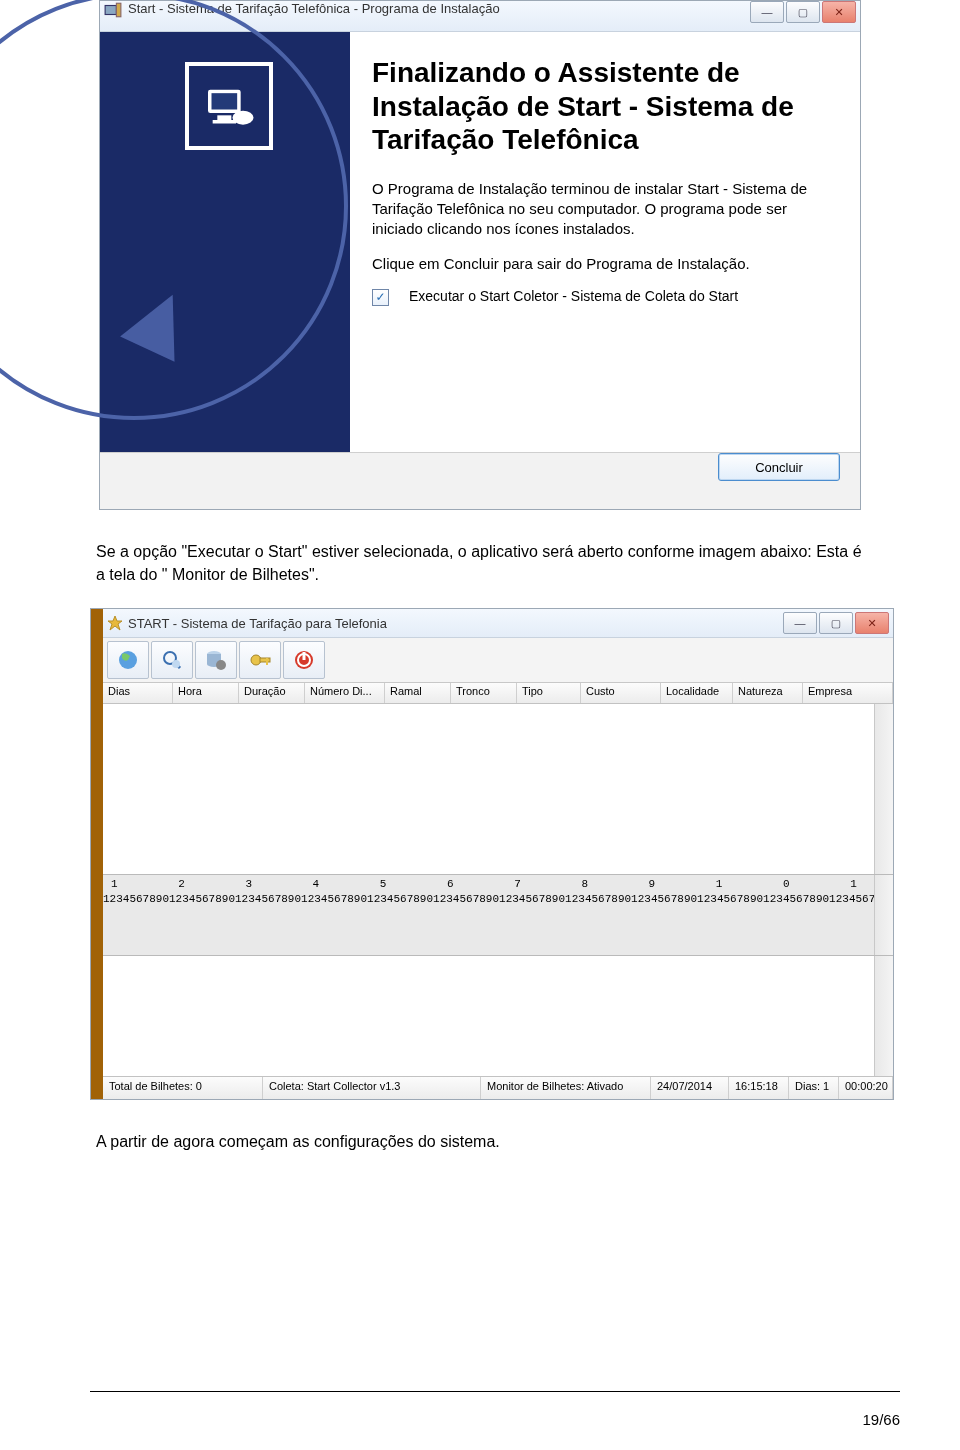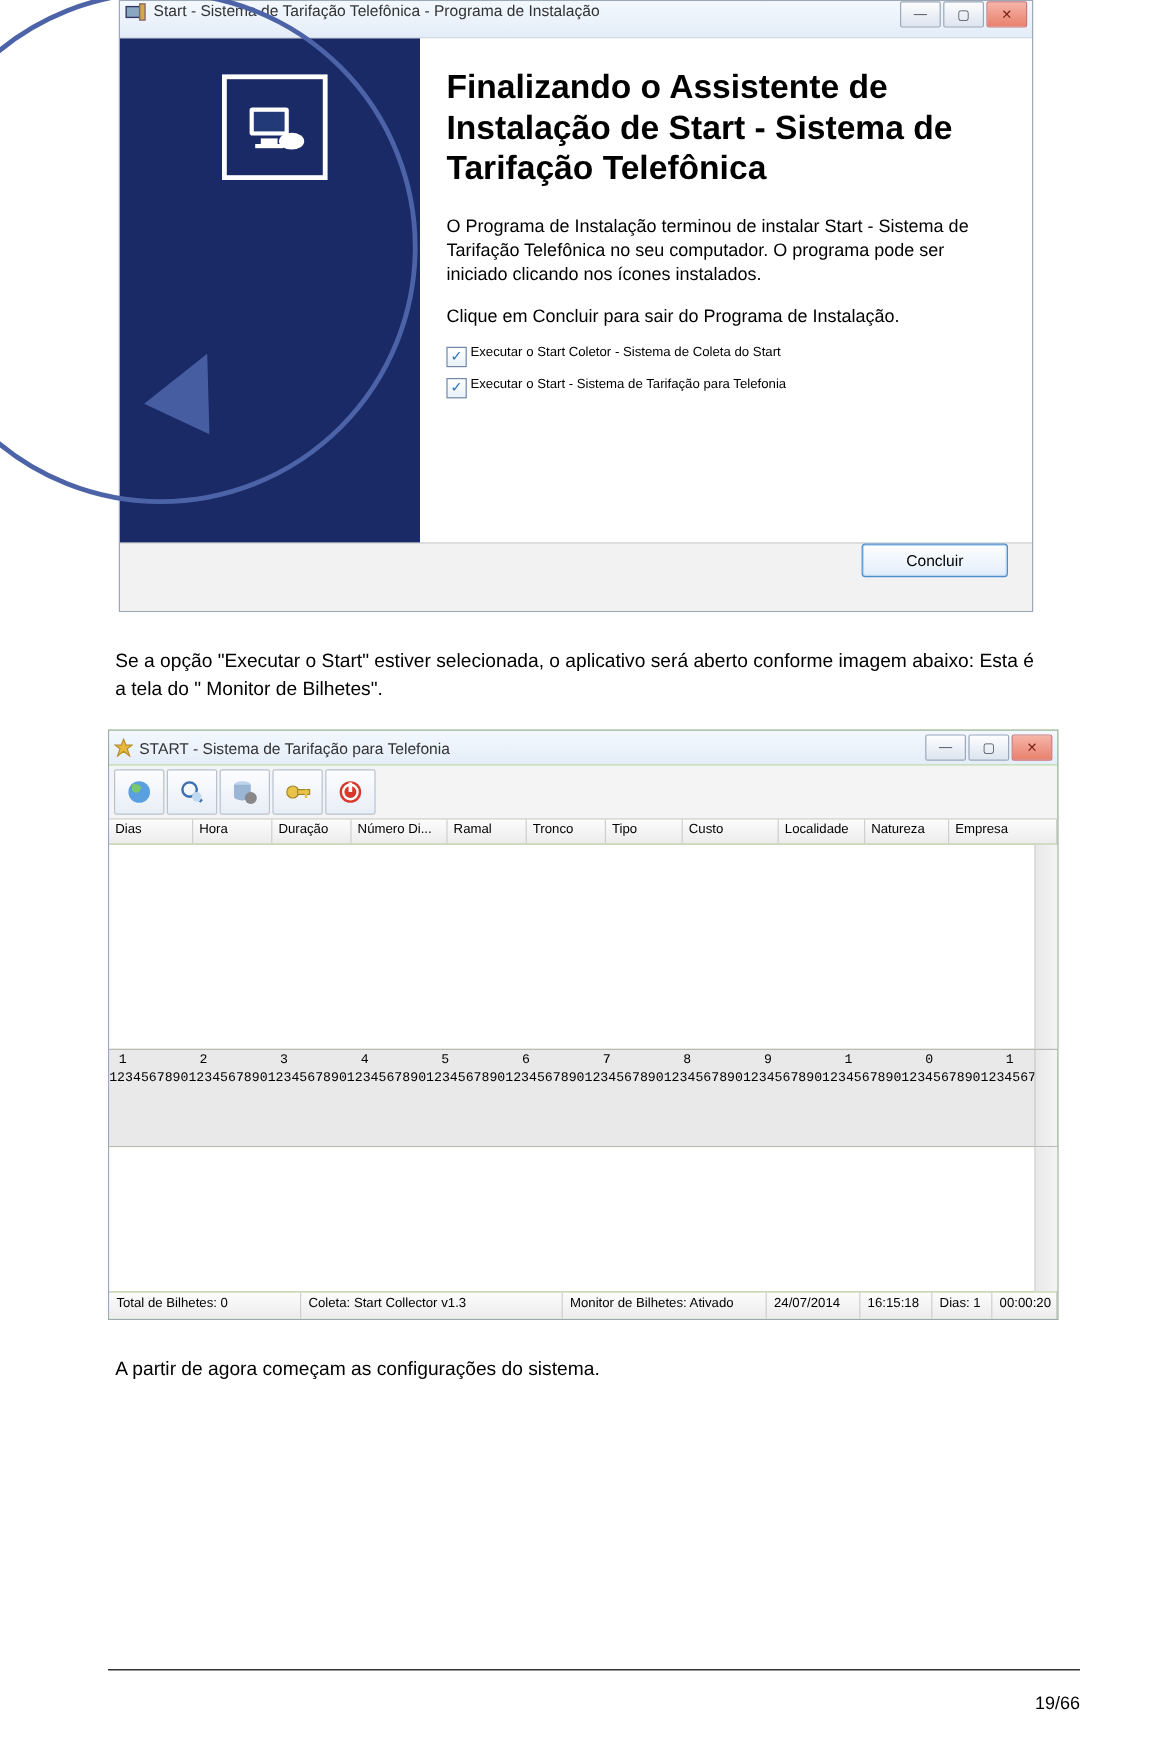--- a/index.html
+++ b/index.html
@@ -99,23 +99,23 @@
     margin-bottom: 22px;
   }
   .inst-para {
     font-size: 15px;
     line-height: 1.35;
     margin-bottom: 14px;
   }
   .chk-row {
     display: flex;
     align-items: flex-start;
-    gap: 3px;
+    gap: 20px;
     margin: 8px 0;
-    font-size: 11px;
+    font-size: 14px;
   }
   .chkbox {
     width: 15px; height: 15px;
     border: 1px solid #6f86a8;
     background: linear-gradient(#fff,#e9f1fb);
     display: flex; align-items: center; justify-content: center;
     flex: none;
     margin-top: 1px;
   }
   .chkbox.checked::after {
@@ -149,21 +149,22 @@
     font-size: 16px;
     margin: 0 0 22px 6px;
     line-height: 1.45;
   }
 
   
   .monitor-window {
     width: 790px;
     margin: 0 auto;
     border: 1px solid #9ca8b5;
-    background:#bef264;
+    background:#a16207;
+    padding-left:12px;
   }
   .mon-titlebar {
     display:flex; align-items:center;
     height:28px;
     background: linear-gradient(#f3f8fe,#e4edf8);
     border-bottom:1px solid #c8d2de;
     padding:0 4px;
     font-size:13px; color:#333;
   }
   .mon-titlebar .star-icon { width:16px; height:16px; margin-right:5px; }
@@ -286,24 +287,20 @@
         </div>
       </div>
       <div class="inst-content">
         <div class="inst-heading">Finalizando o Assistente de Instalação de Start - Sistema de Tarifação Telefônica</div>
         <div class="inst-para">O Programa de Instalação terminou de instalar Start - Sistema de Tarifação Telefônica no seu computador. O programa pode ser iniciado clicando nos ícones instalados.</div>
         <div class="inst-para">Clique em Concluir para sair do Programa de Instalação.</div>
 
         <div class="chk-row">
           <div class="chkbox checked"></div>
           <span>Executar o Start Coletor - Sistema de Coleta do Start</span>
-        </div>
-        <div class="chk-row">
-          <div class="chkbox checked"></div>
-          <span>Executar o Start - Sistema de Tarifação para Telefonia</span>
         </div>
       </div>
     </div>
     <div class="inst-footer">
       <div class="btn-concluir">
         <span>Concluir</span>
       </div>
     </div>
   </div>
 

